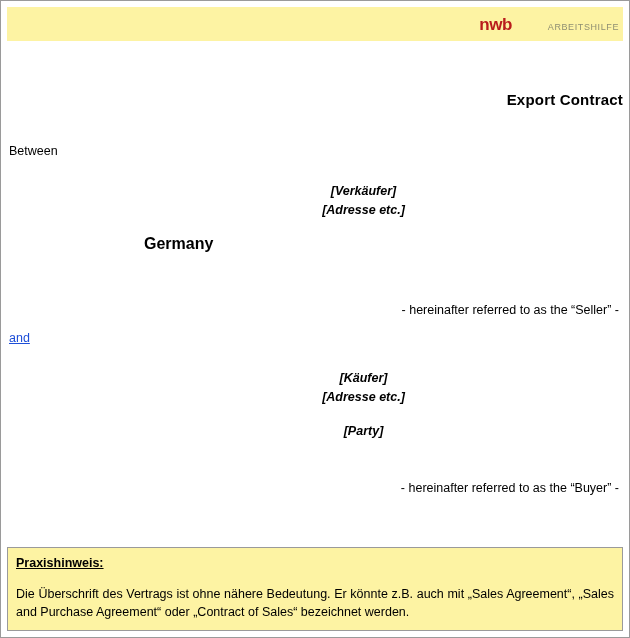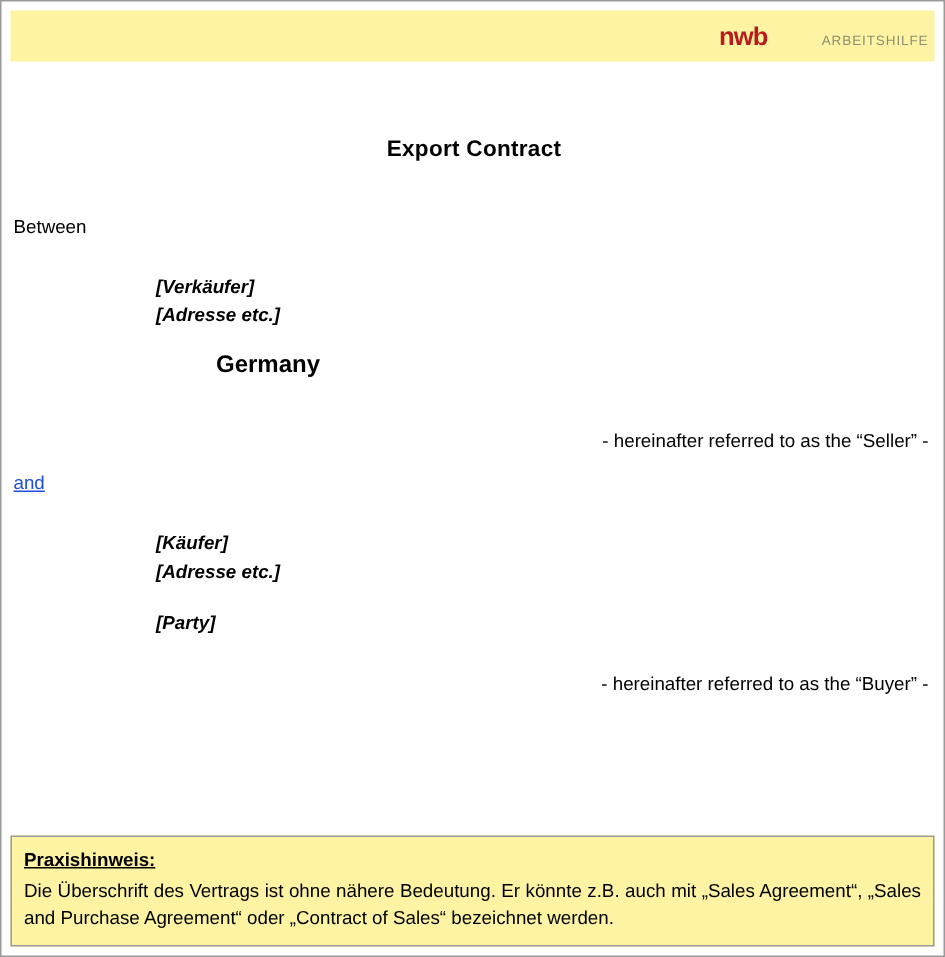--- a/index.html
+++ b/index.html
@@ -55,52 +55,54 @@
     position: absolute;
     left: 0;
     top: 46px;
     width: 630px;
     padding: 0 8px;
     box-sizing: border-box;
     font-size: 12.5px;
     color: #000000;
   }
   .title {
-    text-align: center;
+    text-align: right;
     font-weight: bold;
     font-size: 15px;
     margin-top: 44px;
     margin-bottom: 0;
     letter-spacing: 0.2px;
   }
   .between {
     margin-top: 36px;
     font-size: 12.5px;
   }
   .party-block {
     margin-left: 95px;
   }
   .party-line {
     font-weight: bold;
     font-style: italic;
     font-size: 12.5px;
     line-height: 1.55;
+    text-align: center;
   }
   .country {
     font-weight: bold;
     font-size: 16px;
     margin-left: 40px;
   }
   .gap-sm { height: 14px; }
   .gap-md { height: 24px; }
   .gap-lg { height: 34px; }
   .right-line {
     text-align: right;
     font-size: 12.5px;
     padding-right: 4px;
+    margin-top: 16px;
   }
   .and {
     color: #1d4ed8;
     text-decoration: underline;
     font-size: 12.5px;
   }
   
   .note {
     position: absolute;
     left: 6px;
@@ -109,21 +111,21 @@
     background: #fdf3a3;
     border: 1px solid #9a9a9a;
     box-sizing: border-box;
     padding: 6px 8px 8px 8px;
     font-size: 12.5px;
     line-height: 1.5;
   }
   .note-title {
     font-weight: bold;
     text-decoration: underline;
-    margin-bottom: 2px;
+    margin-bottom: 12px;
   }
   .note-text {
     text-align: justify;
   }
 </style>
 </head>
 <body>
 
 <div class="page">
 

